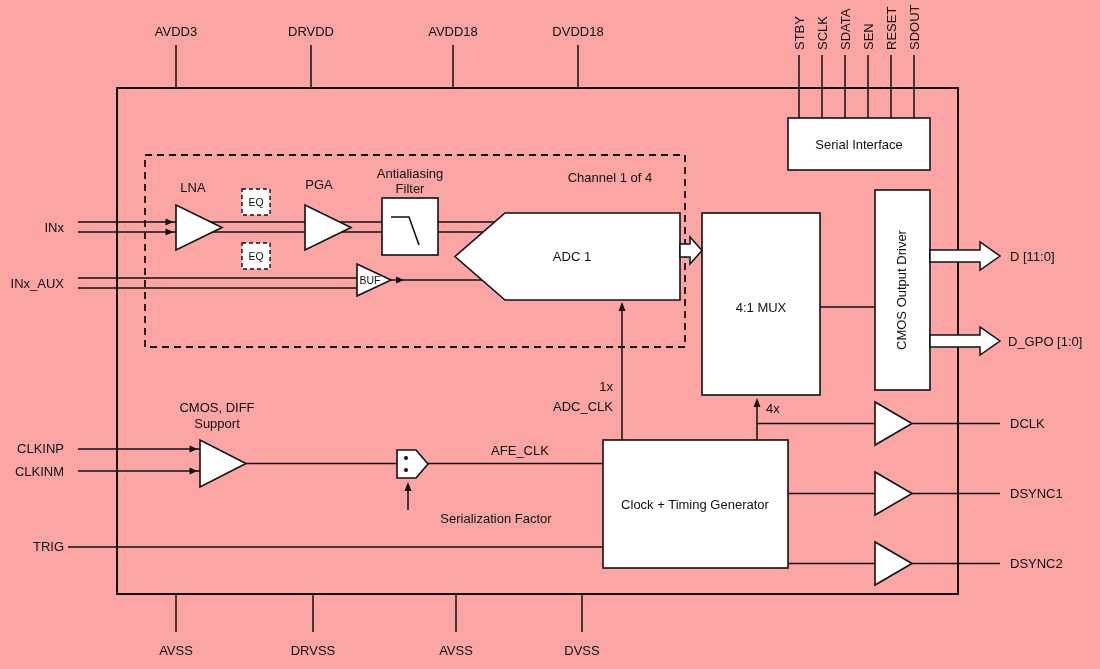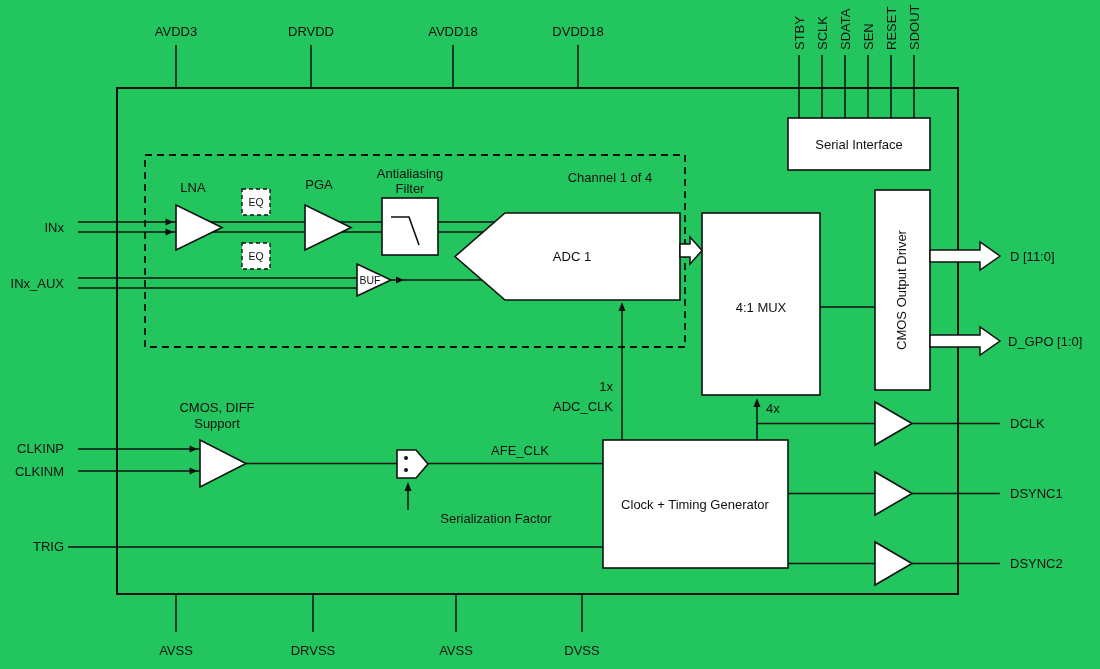--- a/index.html
+++ b/index.html
@@ -1,20 +1,20 @@
 <!DOCTYPE html>
 <html><head>
 <meta charset="utf-8">
 <style>
   html, body { margin: 0; padding: 0; background: #ffffff; }
   #stage {
     position: relative;
     width: 1100px;
     height: 669px;
-    background: #22c55e;
+    background: #fca5a5;
     overflow: hidden;
   }
   svg { display: block; }
   svg text {
     font-family: "Liberation Sans", sans-serif;
     font-size: 13px;
     fill: #111111;
   }
   svg text.small { font-size: 10.5px; }
   .w   { stroke: #111111; stroke-width: 1.5; fill: none; }

